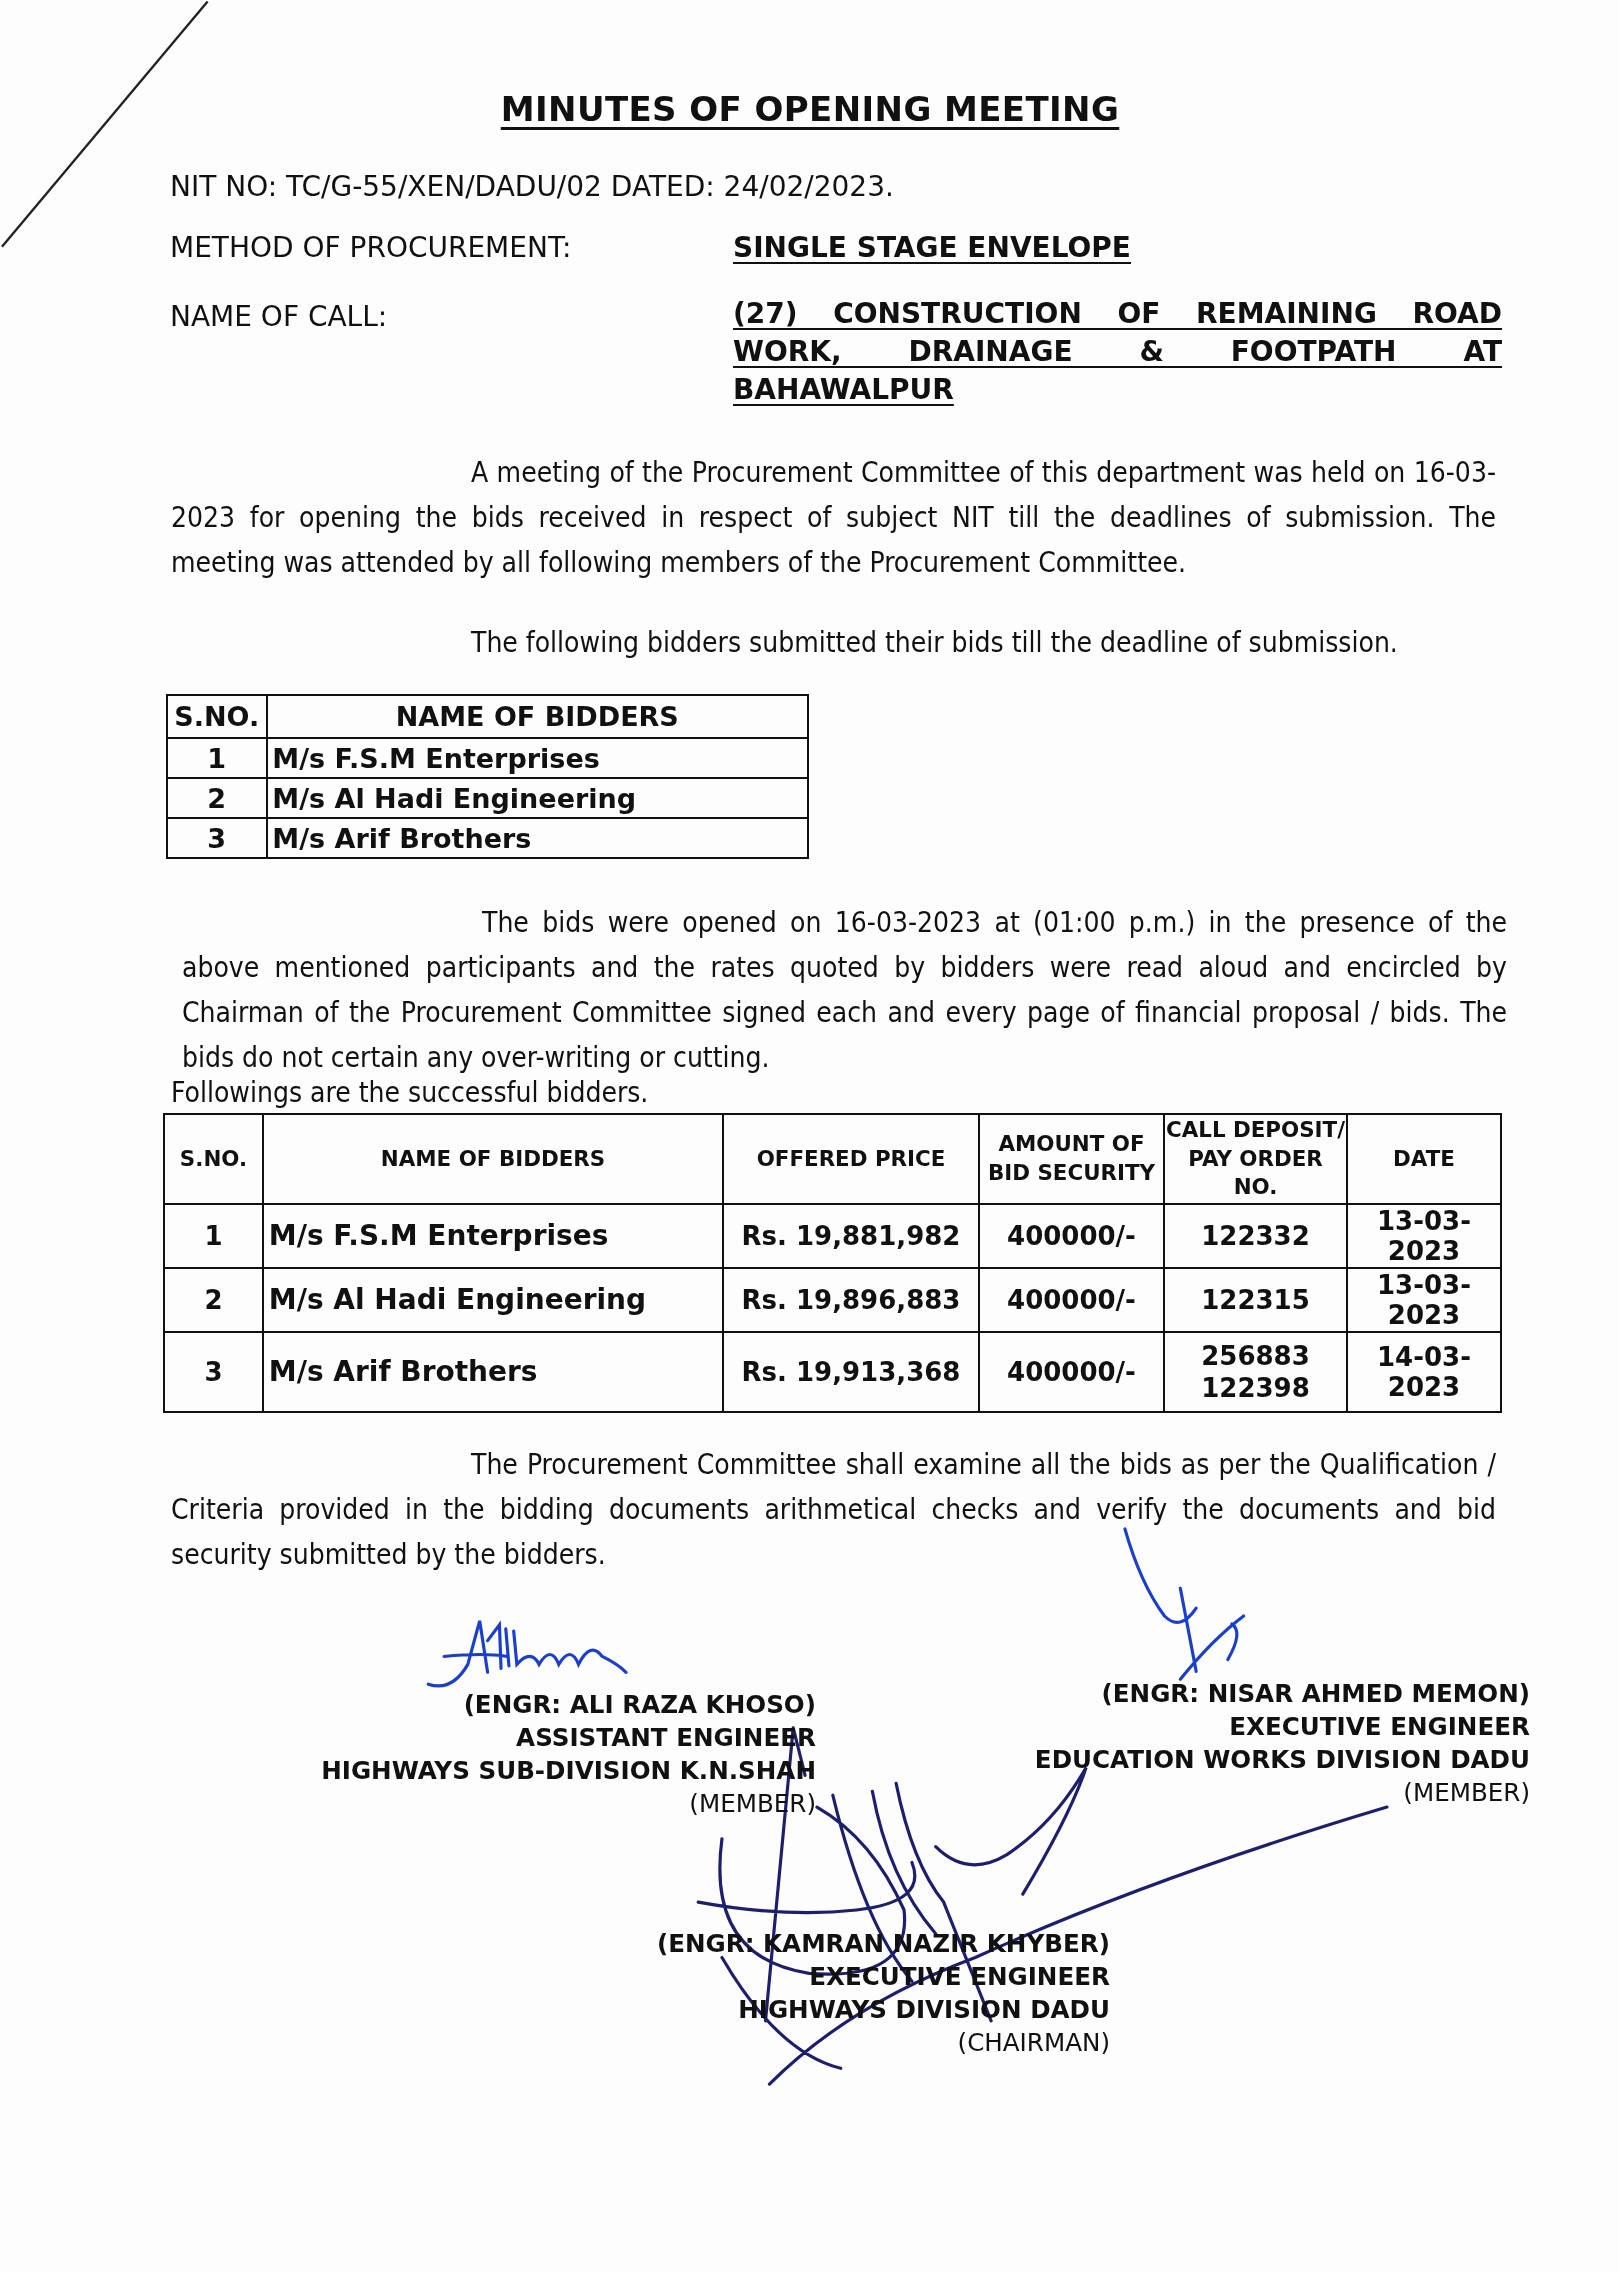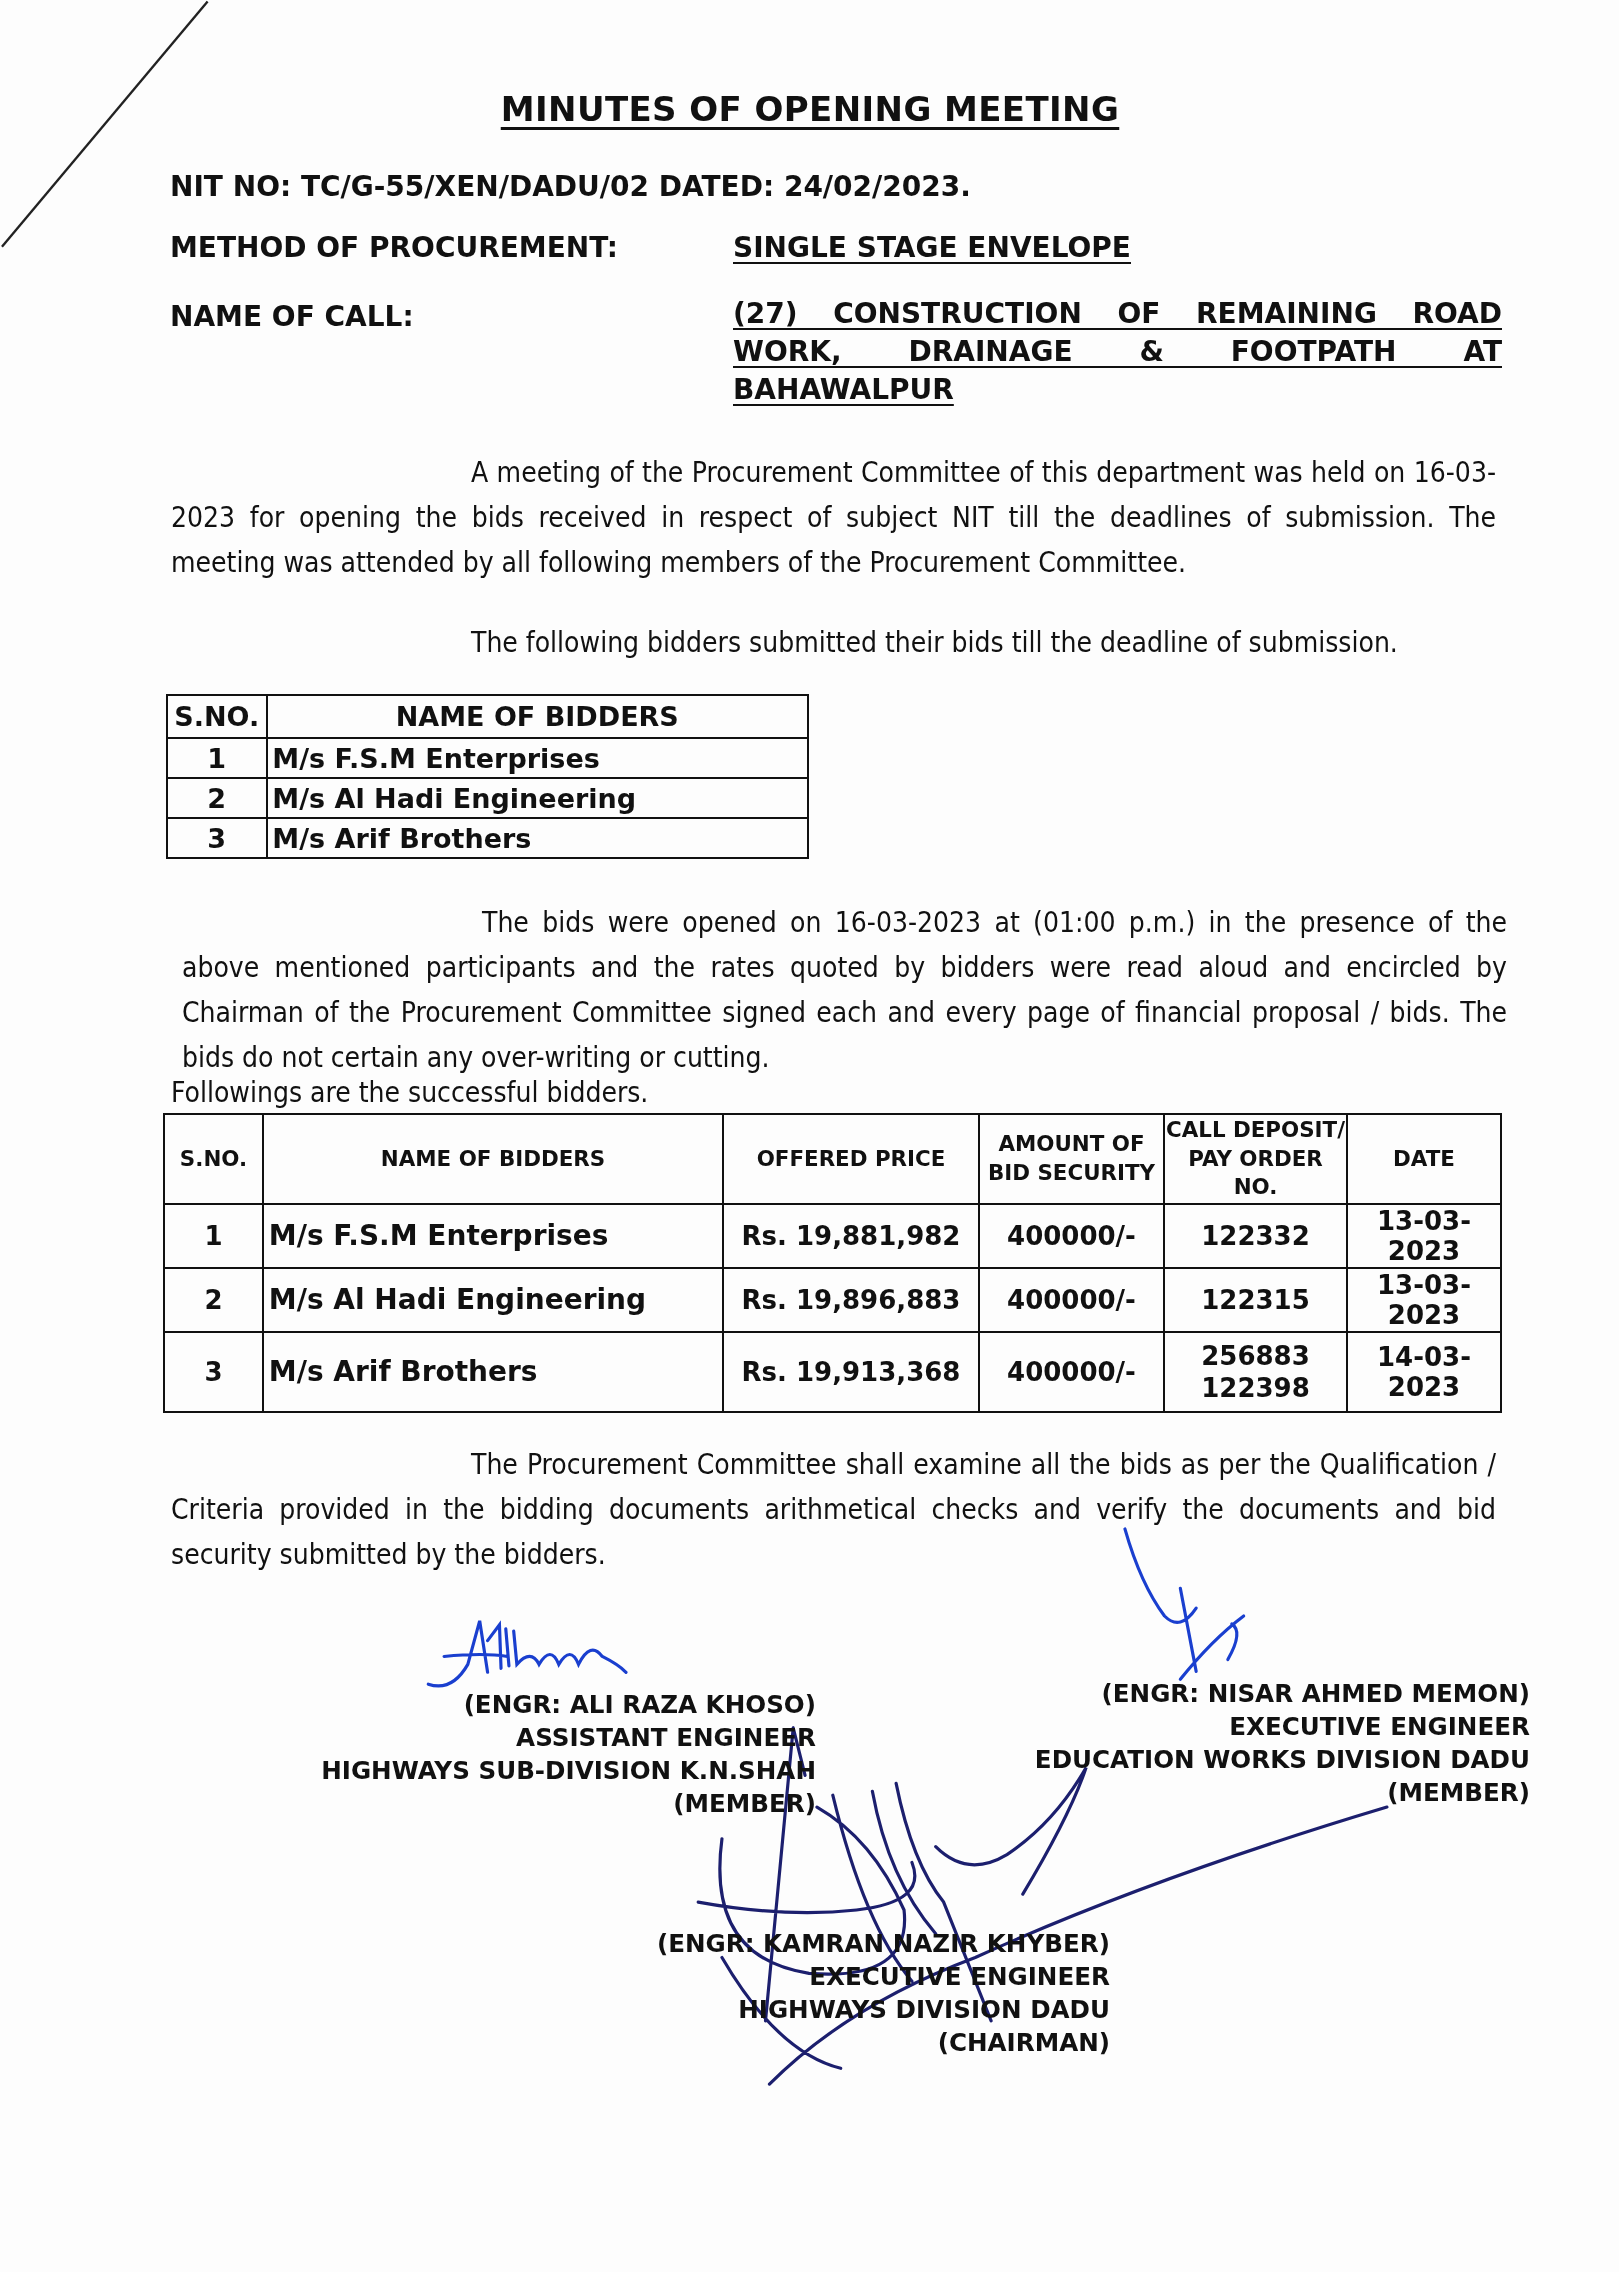--- a/index.html
+++ b/index.html
@@ -6,21 +6,21 @@
     body {
       width:1620px; height:2273px; background:#fdfdfd; position:relative; overflow:hidden;
       font-family:"DejaVu Sans", sans-serif; color:#111;
     }
     .abs { position:absolute; }
     .corner-line { position:absolute; left:0; top:0; width:238px; height:261px; }
     .title {
       left:0; width:1620px; top:89px; text-align:center; font-weight:bold; font-size:34px;
       text-decoration:underline; text-decoration-thickness:3.2px; text-underline-offset:5.5px; letter-spacing:0.4px;
     }
-    .meta-label { left:170px; font-weight:bold; font-size:28px; }
+    .meta-label { left:170px; font-weight:normal; font-size:28px; }
     .meta-value { left:733px; font-weight:bold; font-size:28px; text-decoration:underline; text-decoration-thickness:2.4px; text-underline-offset:4.8px; }
     .nit { top:170px; }
     .method-l { top:231px; } .method-v { top:231px; }
     .work-l { top:300px; }
     .work-v { top:295px; width:769px; line-height:38px; text-align:justify; text-align-last:left; word-spacing:11px; }
     .para {
       left:171px; width:1325px; font-size:28px; line-height:45px; text-align:justify; font-family:"DejaVu Sans Condensed","DejaVu Sans",sans-serif;
       font-stretch:condensed;
     }
     .indent { text-indent:300px; }
@@ -36,21 +36,21 @@
     .t1 td { height:38px; padding:0 4.8px; }
     .t1 .sno { width:79px; text-align:center; }
     .t1 th.sno { text-align:left; }
     .t2 { left:163px; top:1113px; width:1339px; font-size:24.6px; }
     .t2 th { height:79px; font-size:21.4px; line-height:28.5px; text-align:center; }
     .t2 td { height:60px; text-align:center; font-size:26px; }
     .t2 td.name { text-align:left; padding-left:4.8px; font-size:28px; }
     .t2 tr.tall td { height:76px; }
     .t2 td.stack { line-height:32px; }
     .sig-block { text-align:right; font-weight:bold; font-size:24.6px; line-height:33px; }
-    .sig-block .role { font-weight:bold; }
+    .sig-block .role { font-weight:normal; }
     .sig1 { left:261px; width:555px; top:1688px; }
     .sig2 { left:959px; width:571px; top:1677px; }
     .sig3 { left:571px; width:539px; top:1927px; }
     svg.sig { position:absolute; overflow:visible; }
   </style>
 </head>
 <body>
 
 <svg class="corner-line" viewBox="0 0 300 330">
   <line x1="262" y1="2" x2="2" y2="312" stroke="#222" stroke-width="3"></line>

